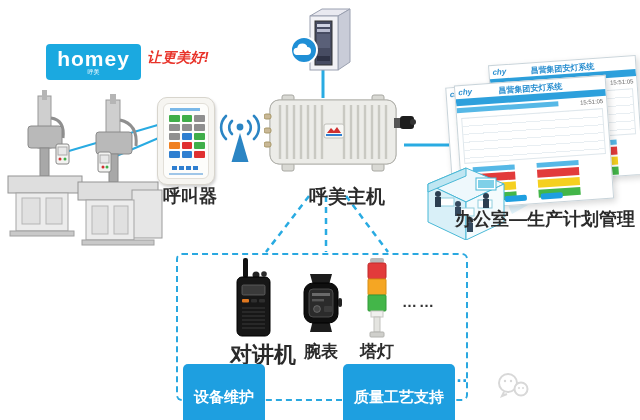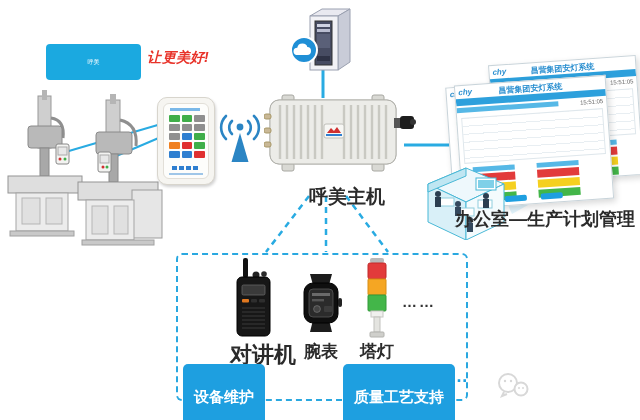--- a/index.html
+++ b/index.html
@@ -83,20 +83,21 @@
     <line x1="62" y1="153" x2="168" y2="122" stroke="#29abe2" stroke-width="2"></line>
     <line x1="100" y1="163" x2="168" y2="134" stroke="#29abe2" stroke-width="2"></line>
     <line x1="323" y1="70" x2="323" y2="98" stroke="#29abe2" stroke-width="3"></line>
     <line x1="404" y1="145" x2="462" y2="145" stroke="#29abe2" stroke-width="3"></line>
     <line x1="309" y1="196" x2="266" y2="252" stroke="#29abe2" stroke-width="2.5" stroke-dasharray="6,5"></line>
     <line x1="326" y1="196" x2="326" y2="252" stroke="#29abe2" stroke-width="2.5" stroke-dasharray="6,5"></line>
     <line x1="346" y1="196" x2="388" y2="252" stroke="#29abe2" stroke-width="2.5" stroke-dasharray="6,5"></line>
   </svg>
 
   <div class="abs logo-box">
+    <span class="logo-word">homey</span>
     <span class="logo-sub">呼美</span>
   </div>
   <div class="abs tagline">
     <span class="tag-pre">让</span>
     <span class="tag-post">更美好!</span>
   </div>
 
   <div class="abs" style="left:290px;top:4px;z-index:3;">
     <svg width="66" height="74" viewBox="0 0 66 74">
       <polygon points="20,12 32,5 60,5 48,12" fill="#e9e9f0" stroke="#9aa0b0" stroke-width="1"></polygon>
@@ -172,20 +173,21 @@
         </div>
       <div class="caller-foot">
         <i></i>
           <i></i>
           <i></i>
           <i></i>
       </div>
       <div class="caller-footline"></div>
     </div>
   </div>
+  <div class="lbl" style="left:163px;top:184px;font-size:18px;z-index:3;">呼叫器</div>
 
   <div class="abs" style="left:218px;top:112px;z-index:3;">
     <svg width="44" height="58" viewBox="0 0 44 58">
       <circle cx="22" cy="15" r="3.4" fill="#2b85c4"></circle>
       <polygon points="22,21 13.5,50 30.5,50" fill="#2b85c4"></polygon>
       <path d="M14 9 a9 9 0 0 0 0 13" fill="none" stroke="#2b85c4" stroke-width="2.6" stroke-linecap="round"></path>
       <path d="M8 4 a16 16 0 0 0 0 23" fill="none" stroke="#2b85c4" stroke-width="2.6" stroke-linecap="round"></path>
       <path d="M30 9 a9 9 0 0 1 0 13" fill="none" stroke="#2b85c4" stroke-width="2.6" stroke-linecap="round"></path>
       <path d="M36 4 a16 16 0 0 1 0 23" fill="none" stroke="#2b85c4" stroke-width="2.6" stroke-linecap="round"></path>
     </svg>

